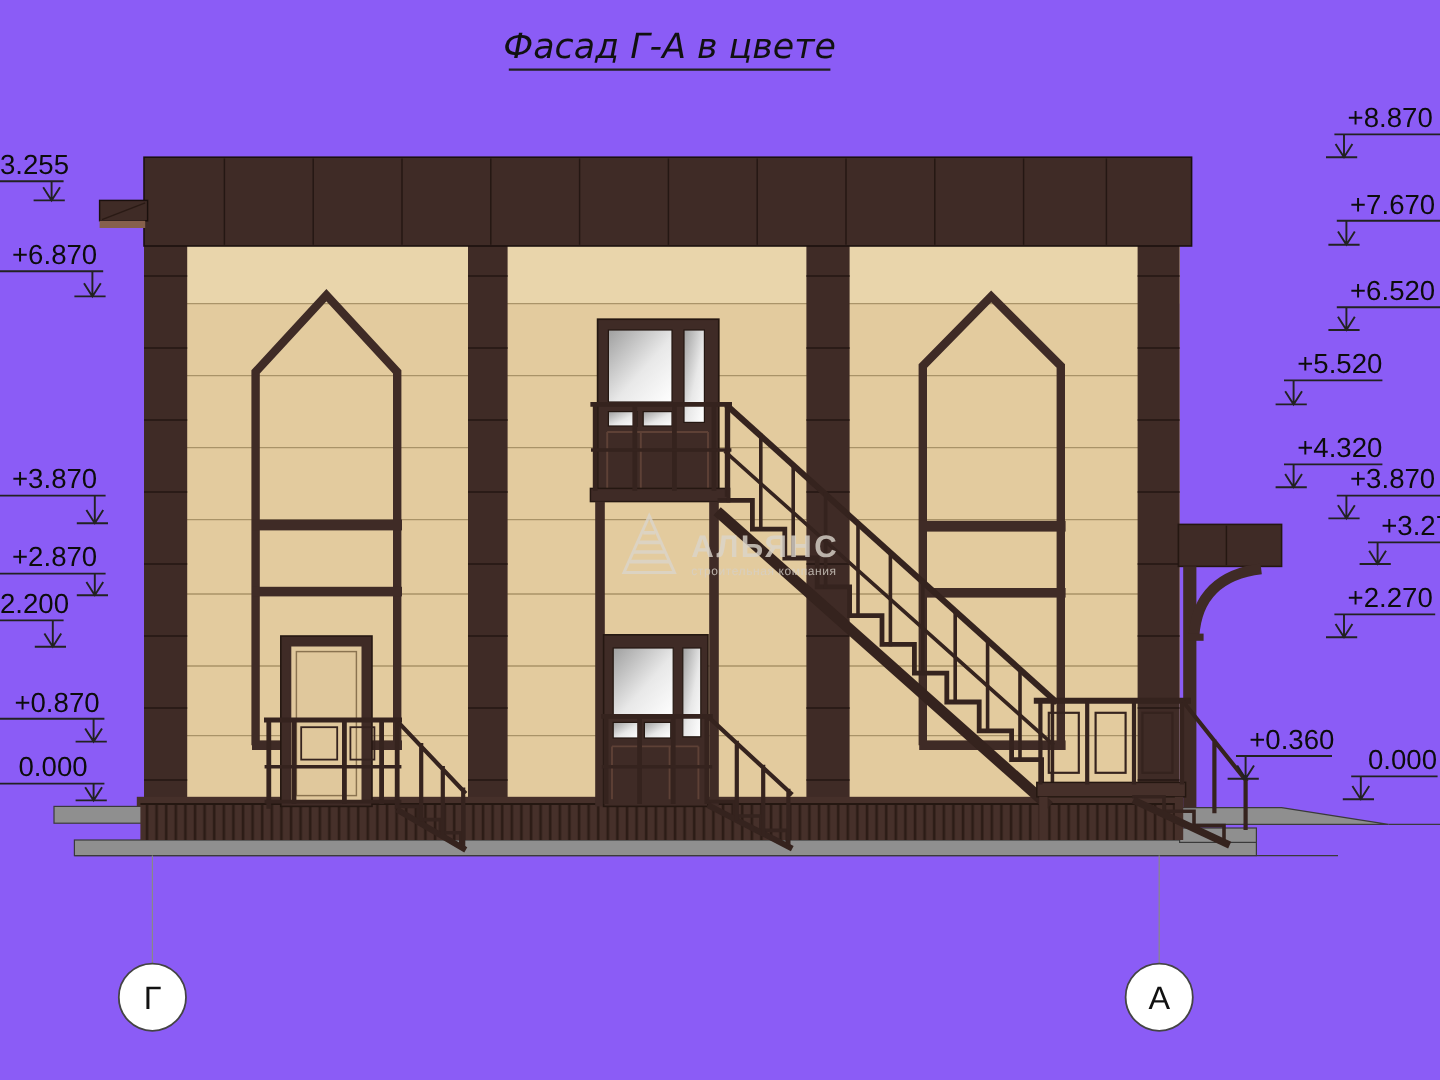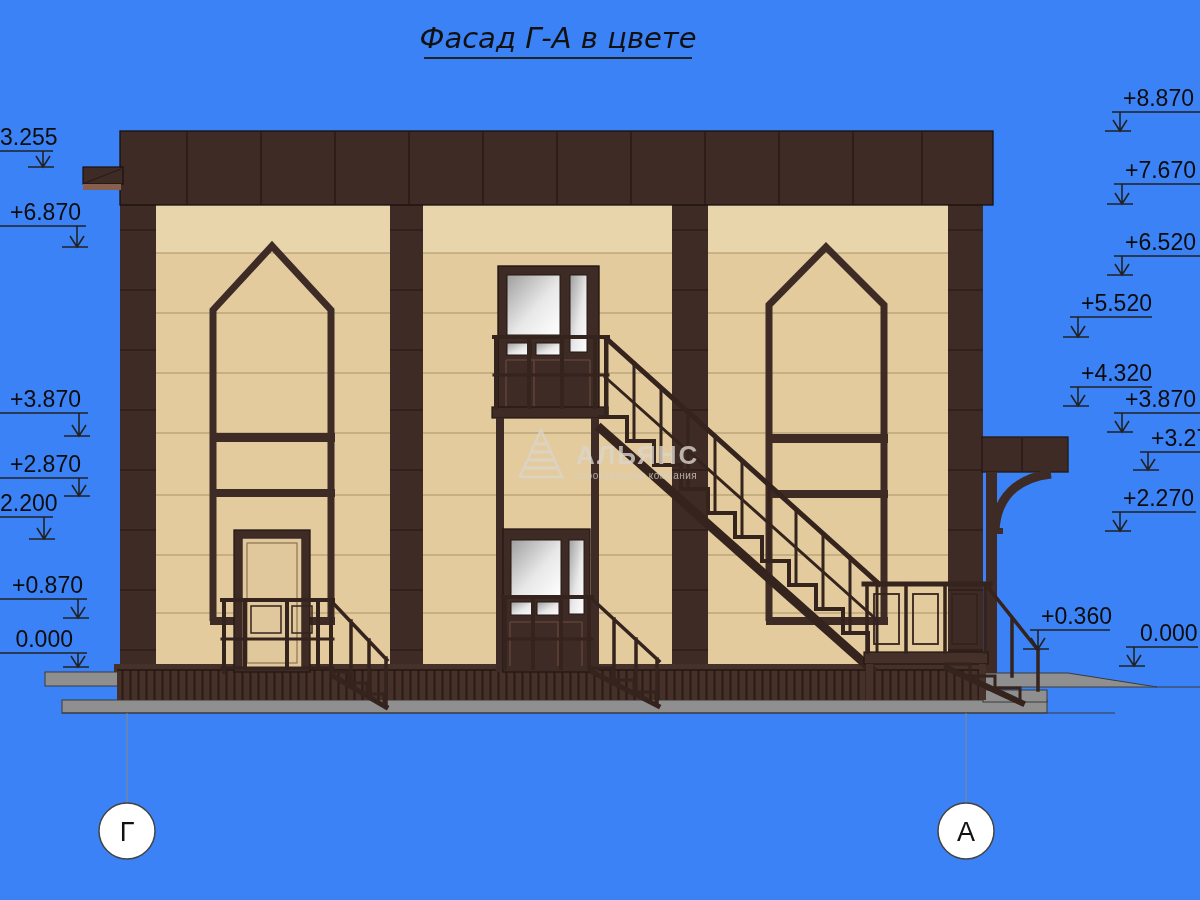--- a/index.html
+++ b/index.html
@@ -1,16 +1,16 @@
 <!DOCTYPE html>
 <html style="--facade-dark: #3F2B26; --facade-dark2: #46302A; --wall-beige: #E3CB9E; --wall-beige-light: #E9D5AB; --joint-line: #A08A5F; --concrete-grey: #8F8F8F; --concrete-grey-light: #9C9C9C; --glass-shade: #ADADAD; --marker-ink: #222222;"><head>
 <meta charset="utf-8">
 <style>
   html,body{margin:0;padding:0;background:#ffffff;}
-  #stage{position:relative;width:1200px;height:900px;background:#3b82f6;overflow:hidden;}
+  #stage{position:relative;width:1200px;height:900px;background:#8b5cf6;overflow:hidden;}
   svg{display:block;}
   .mk-line{stroke:var(--marker-ink,#222);stroke-width:1.6;fill:none;}
   .mk-text{font-family:"Liberation Sans",sans-serif;font-size:23px;fill:#0c0c0c;}
   .title-text{font-family:"DejaVu Sans",sans-serif;font-style:italic;font-size:29px;fill:#111;}
   .axis-text{font-family:"Liberation Sans",sans-serif;font-size:27px;fill:#111;}
   .dark{fill:var(--facade-dark,#3F2B26);}
   .dark2{fill:var(--facade-dark2,#46302A);}
   .joint{stroke:var(--joint-line,#A08A5F);stroke-width:1.1;opacity:.85;}
   .pjoint{stroke:#241713;stroke-width:1.2;}
   .frame{stroke:var(--facade-dark,#3F2B26);fill:none;stroke-linejoin:miter;}

